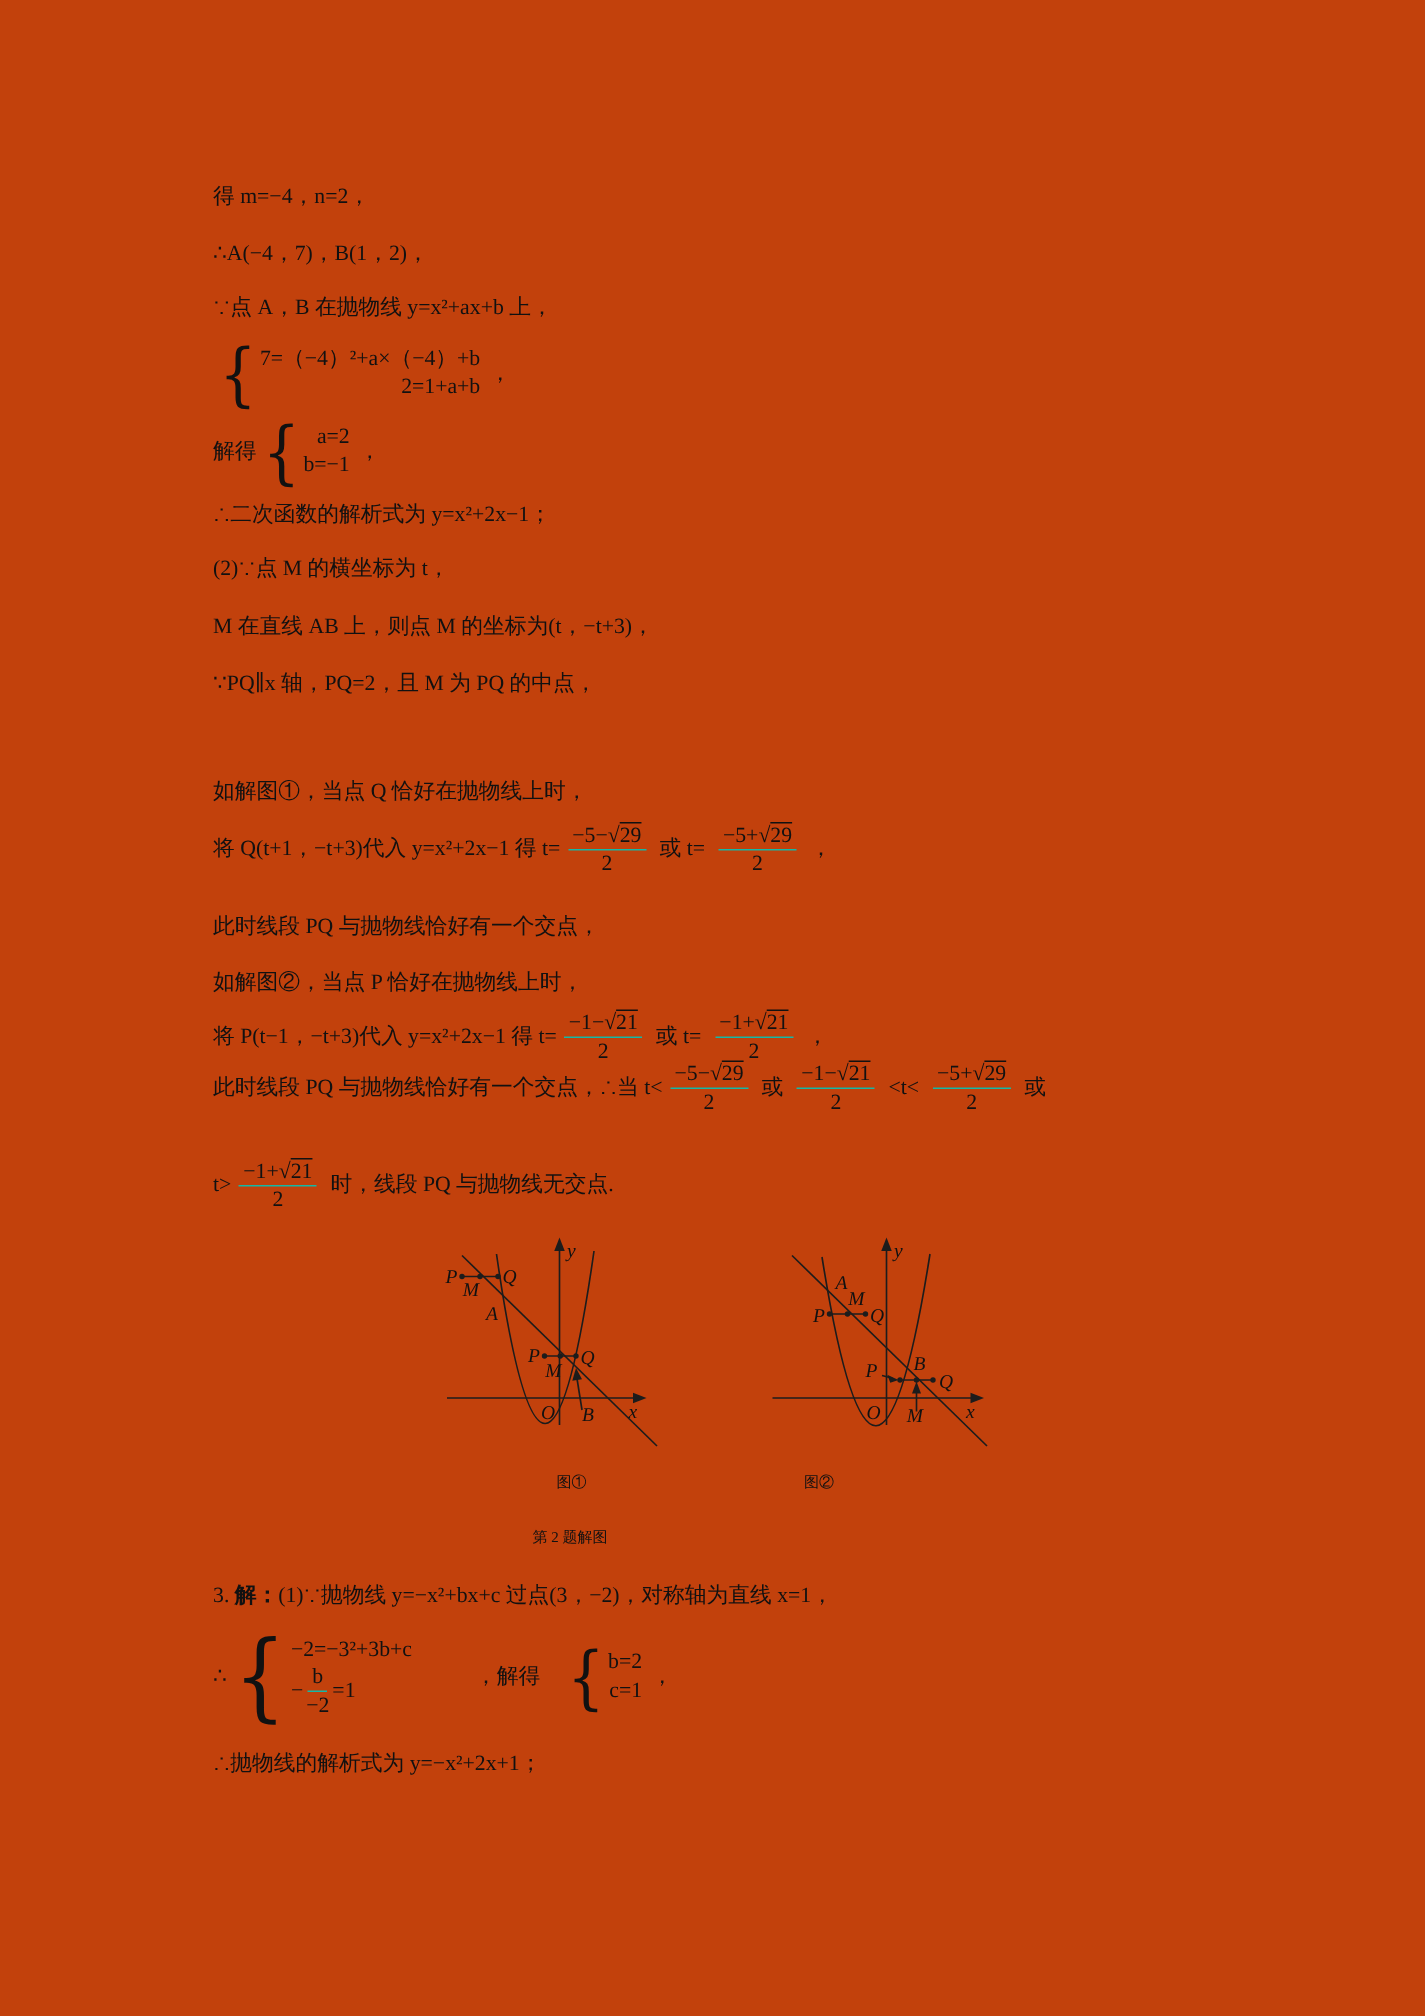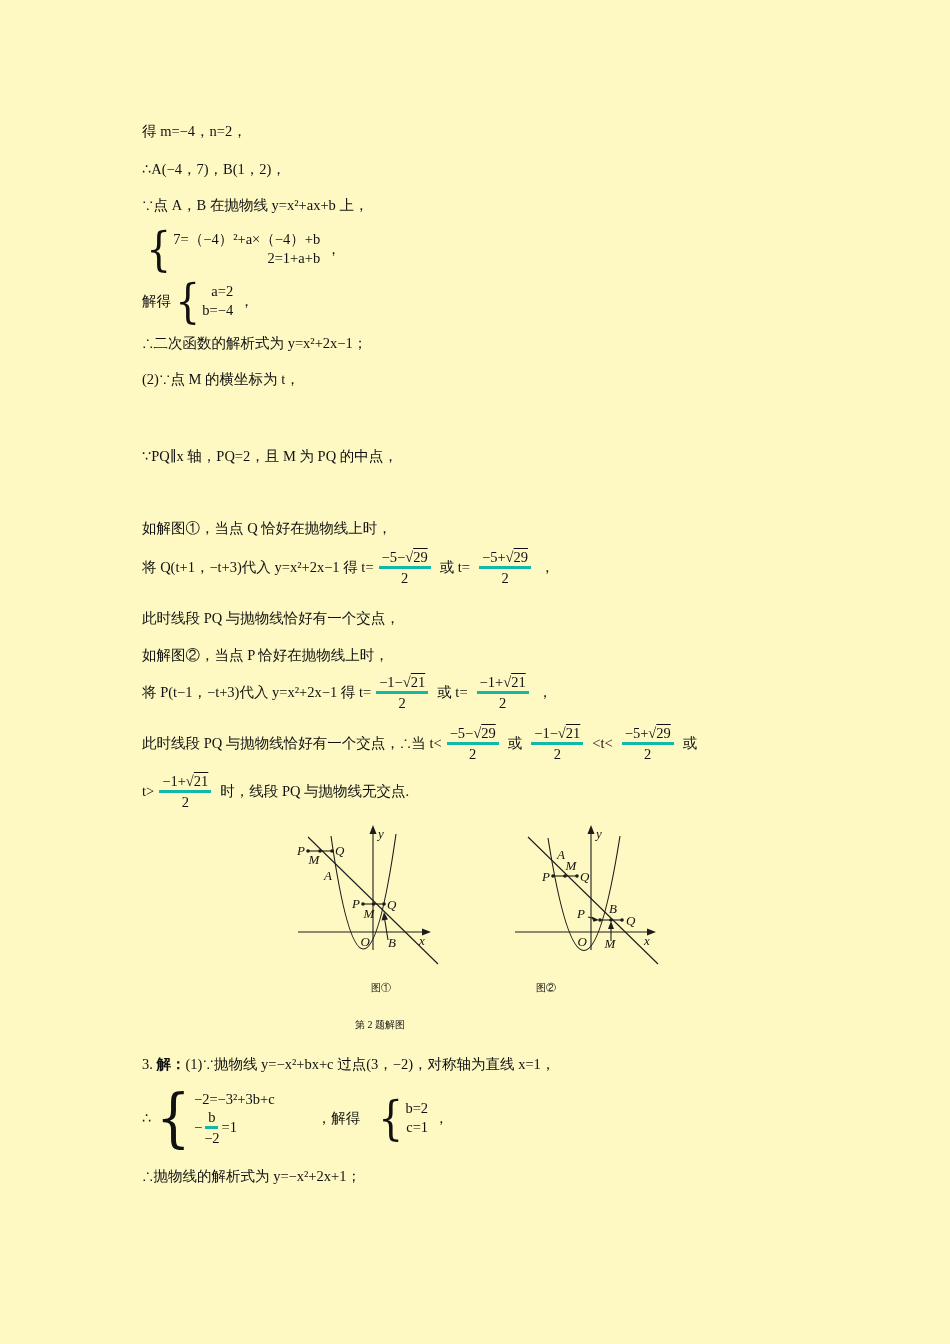--- a/index.html
+++ b/index.html
@@ -1,30 +1,30 @@
 <!DOCTYPE html>
 <html><head>
 <meta charset="utf-8">
 <style>
   html,body{margin:0;padding:0;background:#ffffff;}
   .page{
-    position:relative;width:950px;height:1344px;background:#fef9c3;
+    position:relative;width:950px;height:1344px;background:#c2410c;
     font-family:"Liberation Serif","DejaVu Serif",serif;
     color:#111;font-size:14.5px;overflow:hidden;
   }
   .line{position:absolute;left:142px;white-space:nowrap;line-height:19px;}
   .fline{display:flex;align-items:center;}
   .sys{display:inline-flex;align-items:center;margin:0 2px;}
   .brace{font-family:"DejaVu Serif",serif;line-height:1;font-weight:400;transform:scaleX(.85);}
   .b46{font-size:46px;}
   .b64{font-size:64px;}
   .rows{display:inline-flex;flex-direction:column;justify-content:center;text-align:right;}
   .rows>span{line-height:19px;}
   .frac{display:inline-flex;flex-direction:column;align-items:center;margin:0 5px;line-height:16px;}
-  .num{border-bottom:3px solid #14b8a6;padding:0 3px 1px;}
+  .num{border-bottom:1px solid #14b8a6;padding:0 3px 1px;}
   .den{padding-top:1px;}
   .rad{text-decoration:overline;}
   .mid{margin:0 4px;}
   .bold{font-weight:700;}
   .r2flex{display:inline-flex;align-items:center;}
   .cap{position:absolute;font-size:10px;}
   .figsvg{position:absolute;}
   .figsvg line,.figsvg path{stroke:#1c1c1c;stroke-width:1.1;fill:none;}
   .figsvg polygon{fill:#1c1c1c;stroke:none;}
   .figsvg circle{fill:#1c1c1c;stroke:none;}
@@ -49,28 +49,29 @@
     </span>
     <span class="mid">，</span>
   </div>
 
   <div class="line fline" style="top:278px">
     <span>解得</span>
     <span class="sys">
       <span class="brace b46">{</span>
       <span class="rows">
         <span>a=2</span>
-        <span>b=−4</span>
+        <span>b=−1</span>
       </span>
     </span>
     <span class="mid">，</span>
   </div>
 
   <div class="line" style="top:334px">∴二次函数的解析式为 y=x²+2x−1；</div>
   <div class="line" style="top:370px">(2)∵点 M 的横坐标为 t，</div>
+  <div class="line" style="top:409px">M 在直线 AB 上，则点 M 的坐标为(t，−t+3)，</div>
   <div class="line" style="top:447px">∵PQ∥x 轴，PQ=2，且 M 为 PQ 的中点，</div>
   <div class="line" style="top:519px">如解图①，当点 Q 恰好在抛物线上时，</div>
 
   <div class="line fline" style="top:549px">
     <span>将 Q(t+1，−t+3)代入 y=x²+2x−1 得 t=</span>
     <span class="frac">
       <span class="num"><span>−5−√</span><span class="rad">29</span></span>
       <span class="den">2</span>
     </span>
     <span class="mid">或 t=</span>
@@ -91,21 +92,21 @@
       <span class="den">2</span>
     </span>
     <span class="mid">或 t=</span>
     <span class="frac">
       <span class="num"><span>−1+√</span><span class="rad">21</span></span>
       <span class="den">2</span>
     </span>
     <span class="mid">，</span>
   </div>
 
-  <div class="line fline" style="top:725px">
+  <div class="line fline" style="top:708px">
     <span>此时线段 PQ 与抛物线恰好有一个交点，∴当 t&lt;</span>
     <span class="frac">
       <span class="num"><span>−5−√</span><span class="rad">29</span></span>
       <span class="den">2</span>
     </span>
     <span class="mid">或</span>
     <span class="frac">
       <span class="num"><span>−1−√</span><span class="rad">21</span></span>
       <span class="den">2</span>
     </span>

